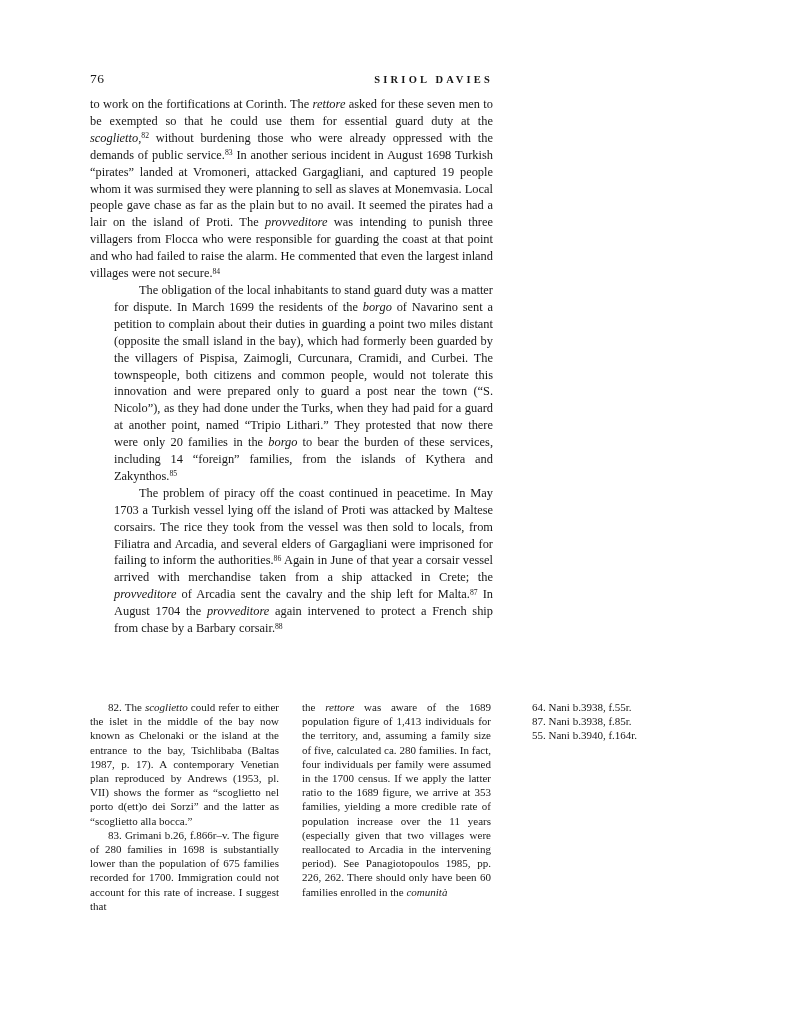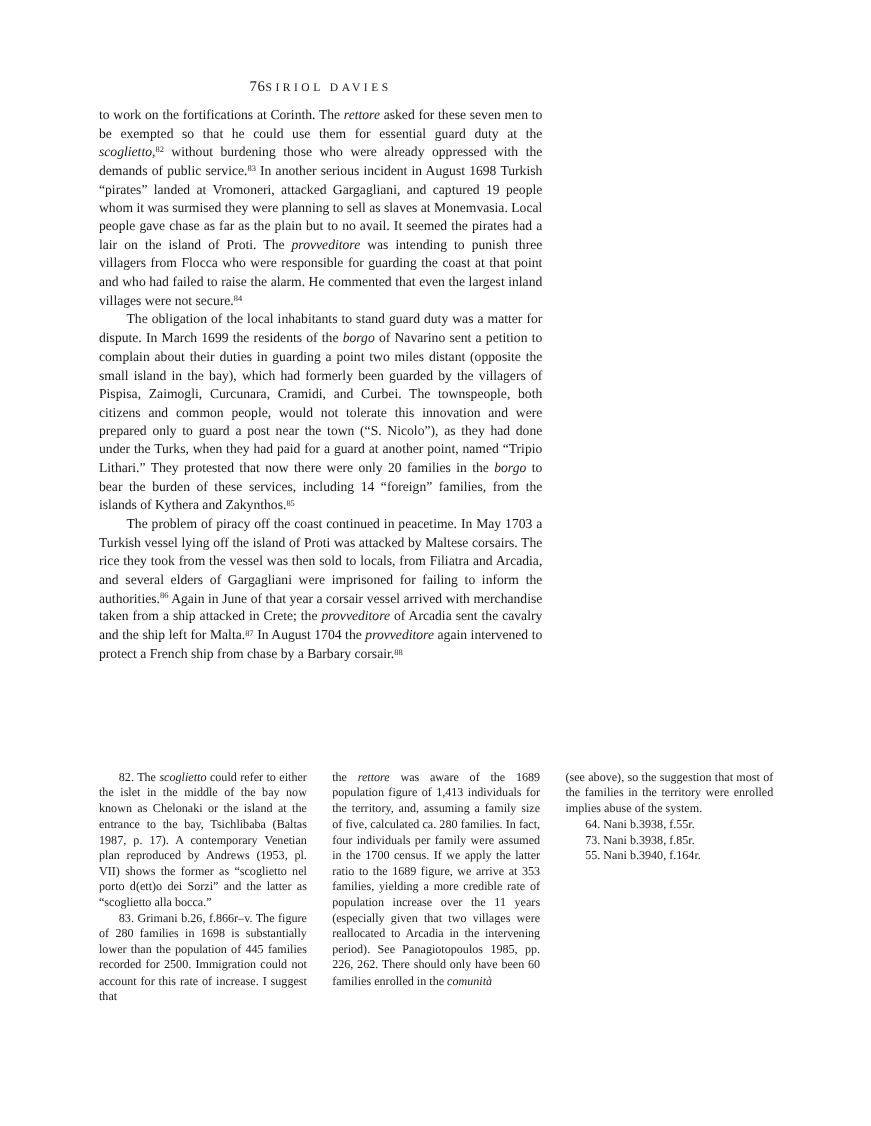--- a/index.html
+++ b/index.html
@@ -12,42 +12,42 @@
     position: relative;
     width: 792px; height: 1024px;
     background: #ffffff;
     color: #161616;
     overflow: hidden;
   }
   .running-header {
     position: absolute;
     left: 90px; top: 71px; width: 403px;
     display: flex;
-    justify-content: center;
+    justify-content: space-between;
     align-items: baseline;
   }
   .page-num {
     font-size: 13.5px;
     letter-spacing: 0.5px;
   }
   .running-head {
     font-size: 10.5px;
-    font-weight: 400;
+    font-weight: 700;
     letter-spacing: 3.2px;
     text-transform: uppercase;
   }
   .body-text {
     position: absolute;
     left: 90px; top: 96px; width: 403px;
     font-size: 12.4px;
     line-height: 16.9px;
     text-align: justify;
   }
   .body-text p { margin: 0; }
-  .body-text p.indent { text-indent: 25px; }
+  .body-text p.indent { text-indent: 25px; margin-left: 24px; }
   sup {
     font-size: 0.62em;
     line-height: 0;
     vertical-align: baseline;
     position: relative;
     top: -0.45em;
   }
   .footnotes {
     position: absolute;
     left: 90px; top: 700px; width: 613px;
@@ -74,26 +74,25 @@
 
   <main class="body-text">
       <p><span>to work on the fortifications at Corinth. The </span><i>rettore</i><span> asked for these seven men to be exempted so that he could use them for essential guard duty at the </span><i>scoglietto</i><span>,</span><sup>82</sup><span> without burdening those who were already oppressed with the demands of public service.</span><sup>83</sup><span> In another serious incident in August 1698 Turkish “pirates” landed at Vromoneri, attacked Gargagliani, and captured 19 people whom it was surmised they were planning to sell as slaves at Monemvasia. Local people gave chase as far as the plain but to no avail. It seemed the pirates had a lair on the island of Proti. The </span><i>provveditore</i><span> was intending to punish three villagers from Flocca who were responsible for guarding the coast at that point and who had failed to raise the alarm. He commented that even the largest inland villages were not secure.</span><sup>84</sup></p>
       <p class="indent"><span>The obligation of the local inhabitants to stand guard duty was a matter for dispute. In March 1699 the residents of the </span><i>borgo</i><span> of Navarino sent a petition to complain about their duties in guarding a point two miles distant (opposite the small island in the bay), which had formerly been guarded by the villagers of Pispisa, Zaimogli, Curcunara, Cramidi, and Curbei. The townspeople, both citizens and common people, would not tolerate this innovation and were prepared only to guard a post near the town (“S. Nicolo”), as they had done under the Turks, when they had paid for a guard at another point, named “Tripio Lithari.” They protested that now there were only 20 families in the </span><i>borgo</i><span> to bear the burden of these services, including 14 “foreign” families, from the islands of Kythera and Zakynthos.</span><sup>85</sup></p>
       <p class="indent"><span>The problem of piracy off the coast continued in peacetime. In May 1703 a Turkish vessel lying off the island of Proti was attacked by Maltese corsairs. The rice they took from the vessel was then sold to locals, from Filiatra and Arcadia, and several elders of Gargagliani were imprisoned for failing to inform the authorities.</span><sup>86</sup><span> Again in June of that year a corsair vessel arrived with merchandise taken from a ship attacked in Crete; the </span><i>provveditore</i><span> of Arcadia sent the cavalry and the ship left for Malta.</span><sup>87</sup><span> In August 1704 the </span><i>provveditore</i><span> again intervened to protect a French ship from chase by a Barbary corsair.</span><sup>88</sup></p>
     </main>
 
   <footer class="footnotes">
     <div class="fn-col" id="fn-col-0">
         <p class="indent"><span>82. The </span><i>scoglietto</i><span> could refer to either the islet in the middle of the bay now known as Chelonaki or the island at the entrance to the bay, Tsichlibaba (Baltas 1987, p. 17). A contemporary Venetian plan reproduced by Andrews (1953, pl. VII) shows the former as “scoglietto nel porto d(ett)o dei Sorzi” and the latter as “scoglietto alla bocca.”</span></p>
-        <p class="indent"><span>83. Grimani b.26, f.866r–v. The figure of 280 families in 1698 is substantially lower than the population of 445 families recorded for 2500. Immigration could not account for this rate of increase. I suggest that</span></p>
+        <p class="indent"><span>83. Grimani b.26, f.866r–v. The figure of 280 families in 1698 is substantially lower than the population of 675 families recorded for 1700. Immigration could not account for this rate of increase. I suggest that</span></p>
       </div>
     <div class="fn-col" id="fn-col-1">
         <p><span>the </span><i>rettore</i><span> was aware of the 1689 population figure of 1,413 individuals for the territory, and, assuming a family size of five, calculated ca. 280 families. In fact, four individuals per family were assumed in the 1700 census. If we apply the latter ratio to the 1689 figure, we arrive at 353 families, yielding a more credible rate of population increase over the 11 years (especially given that two villages were reallocated to Arcadia in the intervening period). See Panagiotopoulos 1985, pp. 226, 262. There should only have been 60 families enrolled in the </span><i>comunità</i></p>
       </div>
     <div class="fn-col" id="fn-col-2">
-        <p><span>(see above), so the suggestion that most of the families in the territory were enrolled implies abuse of the system.</span></p>
         <p class="indent"><span>64. Nani b.3938, f.55r.</span></p>
-        <p class="indent"><span>73. Nani b.3938, f.85r.</span></p>
+        <p class="indent"><span>87. Nani b.3938, f.85r.</span></p>
         <p class="indent"><span>55. Nani b.3940, f.164r.</span></p>
       </div>
   </footer>
 
 </div>
 
 </body></html>

